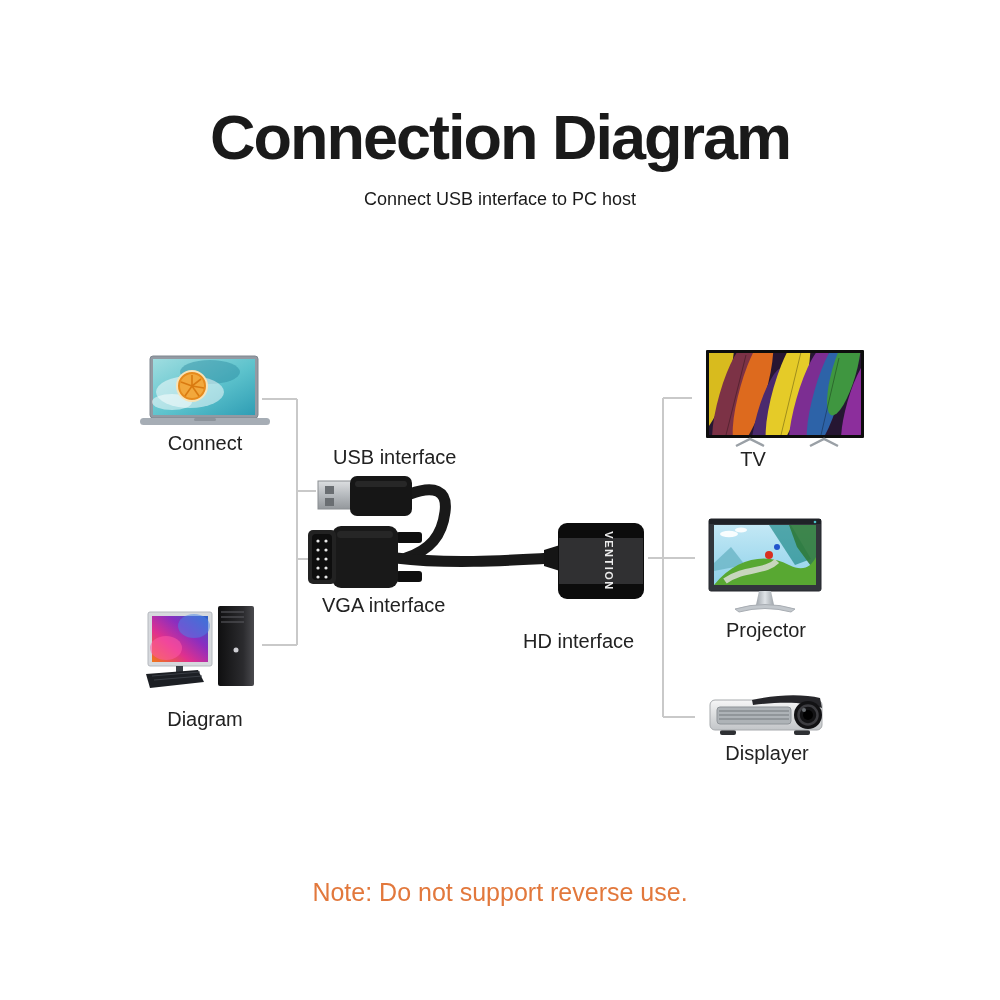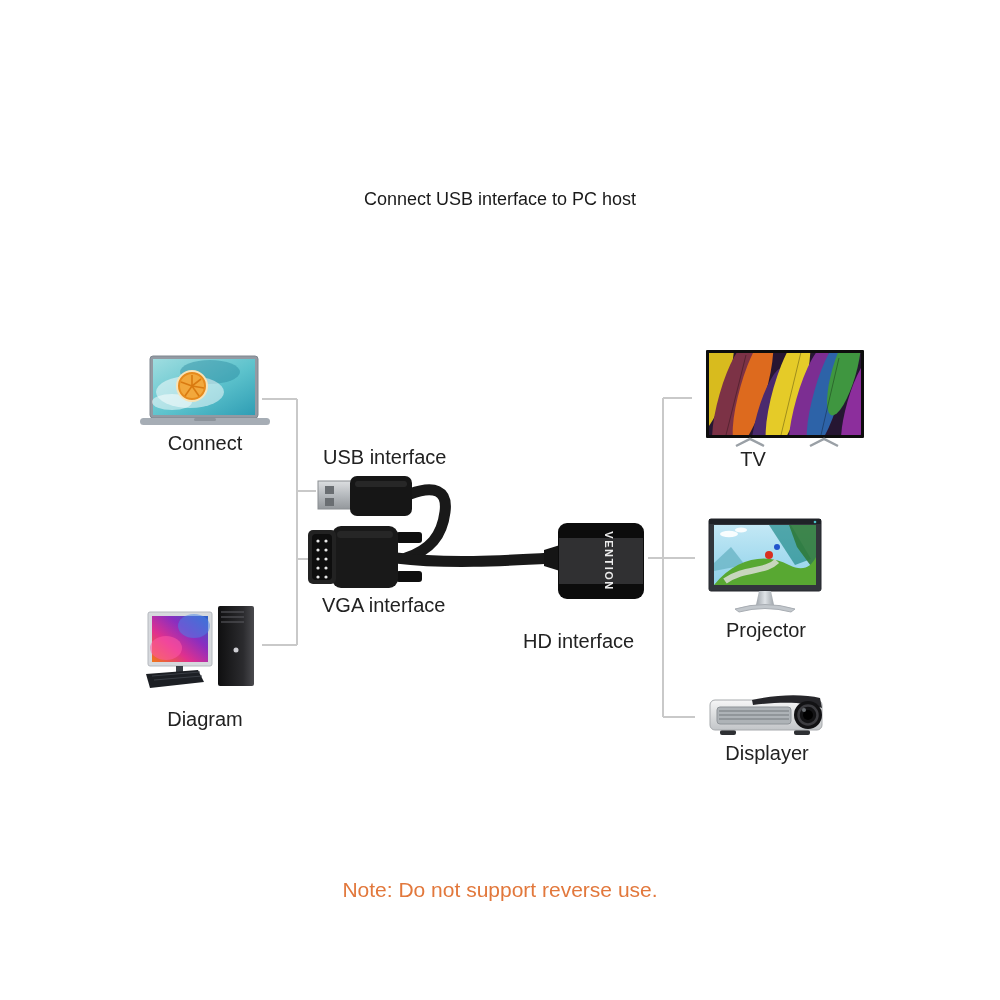--- a/index.html
+++ b/index.html
@@ -13,31 +13,32 @@
     font-size:63px;font-weight:800;letter-spacing:-2px;color:#1a1a1a;line-height:1;
   }
   .subtitle{
     left:0;top:189px;width:1000px;text-align:center;
     font-size:18px;font-weight:400;color:#1a1a1a;line-height:1.2;
   }
   .lbl{font-size:20px;color:#222;line-height:1.2;white-space:nowrap;}
   .lbl-c{text-align:center;}
   .note{
     left:0;top:877px;width:1000px;text-align:center;
-    font-size:21px;color:#e2783c;line-height:1.2;
+    font-size:25px;color:#e2783c;line-height:1.2;
   }
   svg{display:block;}
   #lines{left:0;top:0;z-index:1;}
   .device{z-index:2;}
 </style>
 </head>
 <body>
 
 <div id="canvas">
 
+  <div class="abs title">Connection Diagram</div>
   <div class="abs subtitle">Connect USB interface to PC host</div>
 
   <svg id="lines" class="abs" width="1000" height="1000" viewBox="0 0 1000 1000">
     <g stroke="#c9c9c9" stroke-width="2" fill="none">
       <path d="M262,399 H297"></path>
       <path d="M297,399 V645"></path>
       <path d="M262,645 H297"></path>
       <path d="M297,491 H316"></path>
       <path d="M297,559 H316"></path>
       <path d="M663,398 H692"></path>
@@ -147,21 +148,21 @@
         <circle cx="30" cy="97" r="1.6"></circle>
         <circle cx="30" cy="106" r="1.6"></circle>
         <circle cx="30" cy="115" r="1.6"></circle>
     </g>
 
     <polygon points="248,88 264,83 264,109 248,104" fill="#151515"></polygon>
     <rect x="262" y="61" width="86" height="76" rx="9" fill="#0c0c0c"></rect>
     <rect x="263" y="76" width="84" height="46" fill="#303032"></rect>
     <text transform="translate(309,99) rotate(90)" text-anchor="middle" font-family="Liberation Sans, sans-serif" font-size="11" font-weight="bold" letter-spacing="1.5" fill="#ececec">VENTION</text>
   </svg>
-  <div class="abs lbl" style="left:323px;top:445px">USB interface</div>
+  <div class="abs lbl" style="left:333px;top:445px">USB interface</div>
   <div class="abs lbl" style="left:322px;top:593px">VGA interface</div>
   <div class="abs lbl" style="left:523px;top:629px">HD interface</div>
 
   <svg class="abs device" style="left:706px;top:350px" width="158" height="98" viewBox="0 0 158 98">
     <defs>
         <clipPath id="tvclip">
           <rect x="3" y="3" width="152" height="82"></rect>
         </clipPath>
       </defs>
     <rect x="0" y="0" width="158" height="88" rx="1" fill="#0d0d0d"></rect>

